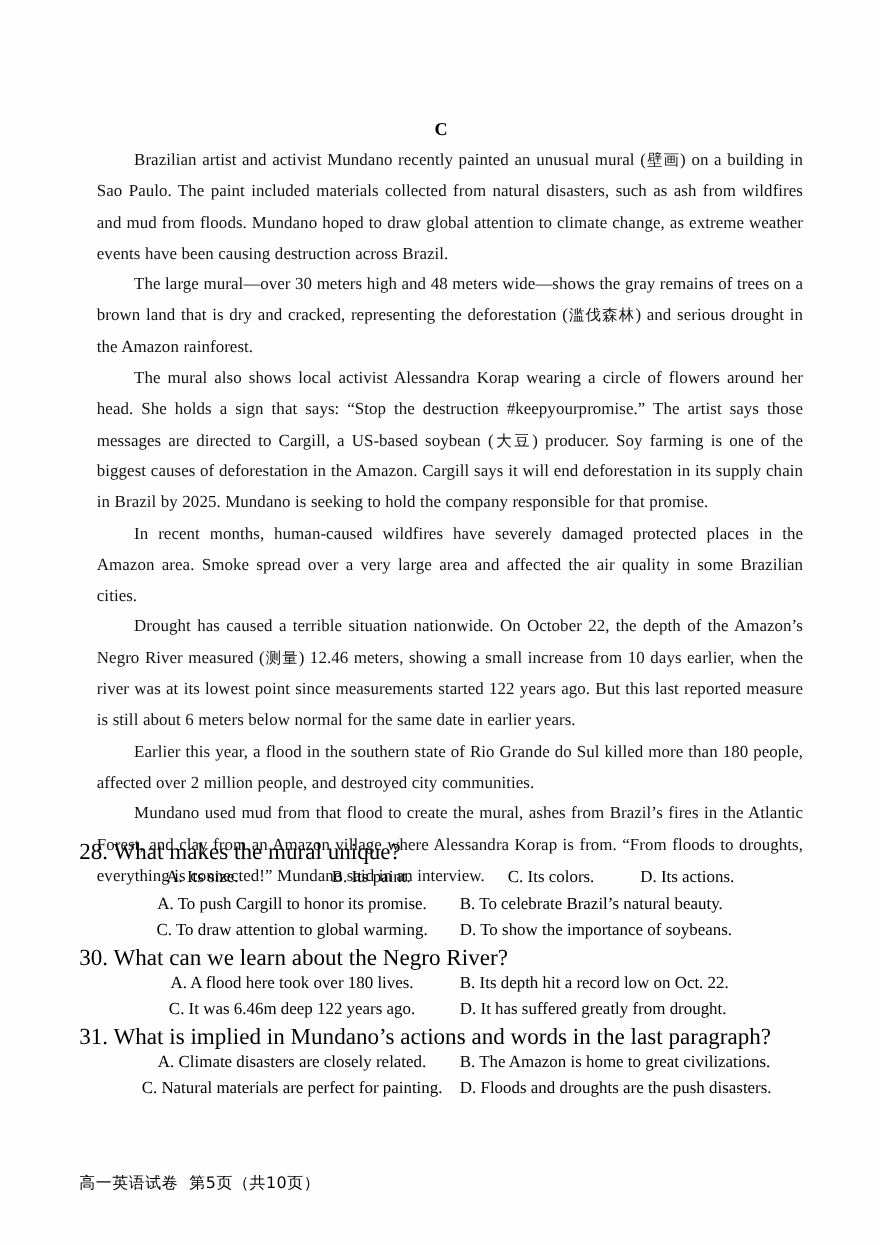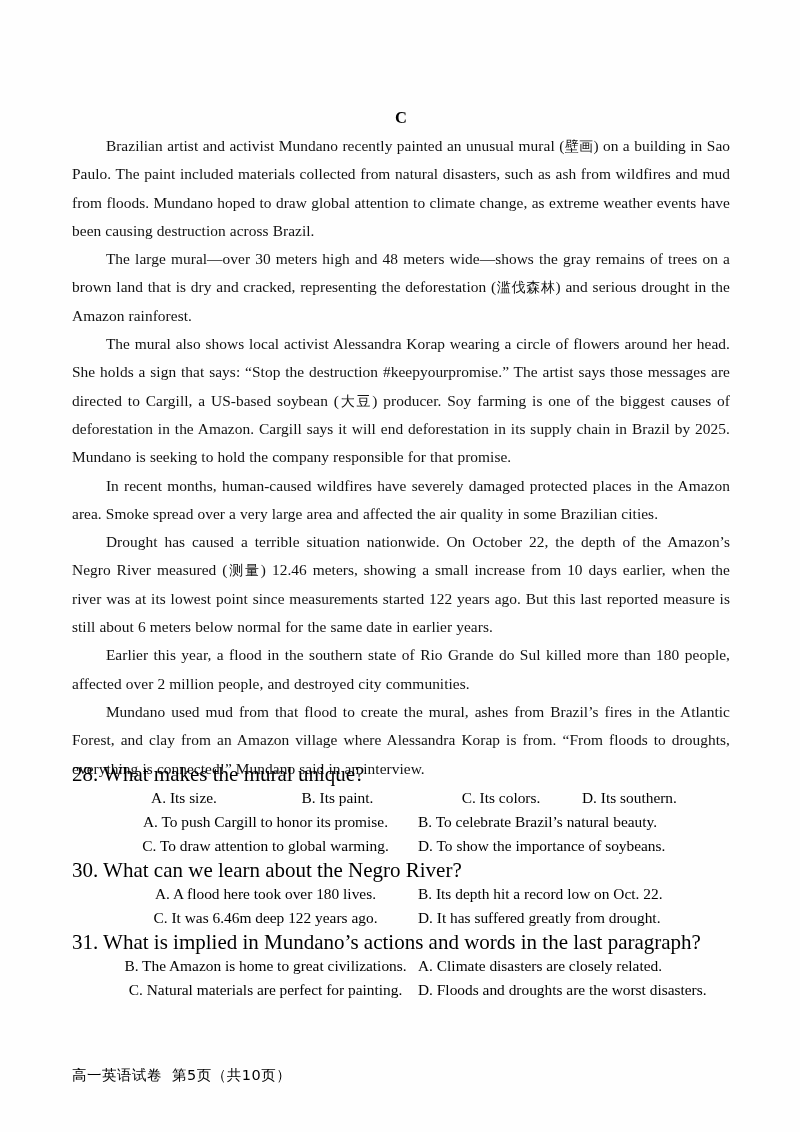--- a/index.html
+++ b/index.html
@@ -46,21 +46,21 @@
   }
 
   .passage {
     position: absolute;
     top: 132px;
     left: 0;
     width: 658px;
   }
 
   .passage p {
-    margin: 0 0 0 0;
+    margin: 0 0 0 16px;
     text-indent: 2.2em;
     text-align: justify;
     text-align-last: left;
     font-size: 15.4px;
     line-height: 28.3px;
     letter-spacing: 0.05px;
     word-spacing: 0.2px;
     color: #111111;
   }
 
@@ -141,21 +141,21 @@
   </div>
 
   <div class="questions">
 
     <div class="qblock">
       <div class="qstem">28. What makes the mural unique?</div>
       <div class="opts-row opts-4">
         <span class="opt">A. Its size.</span>
         <span class="opt">B. Its paint.</span>
         <span class="opt">C. Its colors.</span>
-        <span class="opt">D. Its southern.</span>
+        <span class="opt">D. Its actions.</span>
       </div>
     </div>
 
     <div class="qblock">
       <div class="opts-row opts-2">
         <span class="opt">A. To push Cargill to honor its promise.</span>
         <span class="opt">B. To celebrate Brazil’s natural beauty.</span>
       </div>
       <div class="opts-row opts-2">
         <span class="opt">C. To draw attention to global warming.</span>
@@ -171,26 +171,26 @@
       </div>
       <div class="opts-row opts-2">
         <span class="opt">C. It was 6.46m deep 122 years ago.</span>
         <span class="opt">D. It has suffered greatly from drought.</span>
       </div>
     </div>
 
     <div class="qblock">
       <div class="qstem">31. What is implied in Mundano’s actions and words in the last paragraph?</div>
       <div class="opts-row opts-2">
+        <span class="opt">A. Climate disasters are closely related.</span>
         <span class="opt">B. The Amazon is home to great civilizations.</span>
-        <span class="opt">A. Climate disasters are closely related.</span>
       </div>
       <div class="opts-row opts-2">
         <span class="opt">C. Natural materials are perfect for painting.</span>
-        <span class="opt">D. Floods and droughts are the worst disasters.</span>
+        <span class="opt">D. Floods and droughts are the push disasters.</span>
       </div>
     </div>
 
   </div>
 
   <div class="footer">
     <span>高一英语试卷</span><span class="fsp"></span><span>第5页（共10页）</span>
   </div>
 
 </div>

